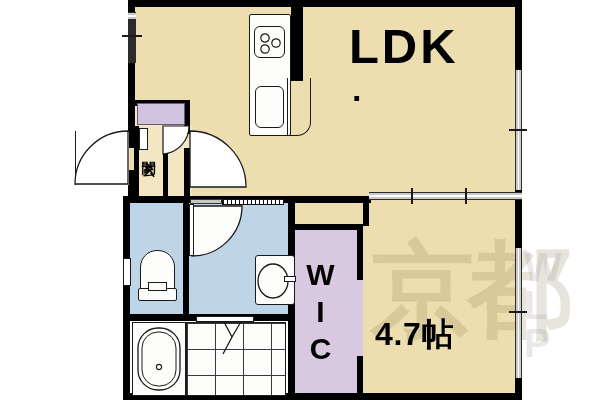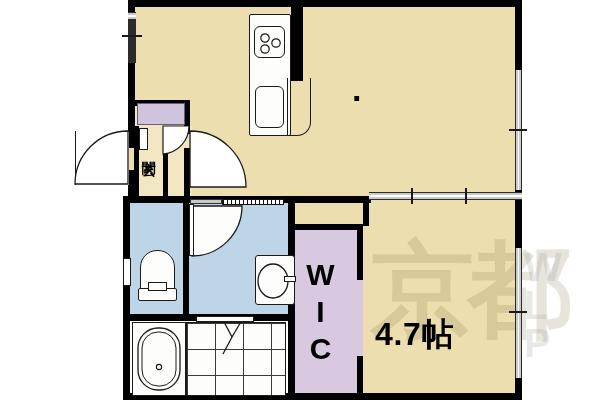--- a/index.html
+++ b/index.html
@@ -254,20 +254,21 @@
   <div class="ab" style="left:222px;top:320px;width:26px;height:34px;">
     <svg width="26" height="34" viewBox="0 0 26 34">
       <polyline points="1,0 10,17 1,34" fill="none" stroke="#1a1a1a" stroke-width="1.3"></polyline>
       <polyline points="10,17 20,0" fill="none" stroke="#1a1a1a" stroke-width="1.3"></polyline>
     </svg>
   </div>
   <div class="ab fx" style="left:196px;top:316px;width:58px;height:6px;"></div>
 
   <div class="ab" style="left:357px;top:280px;width:6px;height:76px;background:#d8c9e0;"></div>
 
+  <div class="lbl lbl-ldk" style="left:349px;top:22px;">LDK</div>
   <div class="lbl" style="left:352px;top:72px;font-size:34px;">.</div>
 
   <div class="lbl lbl-room-size" style="left:375px;top:318px;">4.7帖</div>
 
   <div class="lbl lbl-wic" style="left:305px;top:258px;writing-mode:vertical-rl;text-orientation:upright;
               letter-spacing:4px;">WIC</div>
 
 </div>
 
 </body></html>

